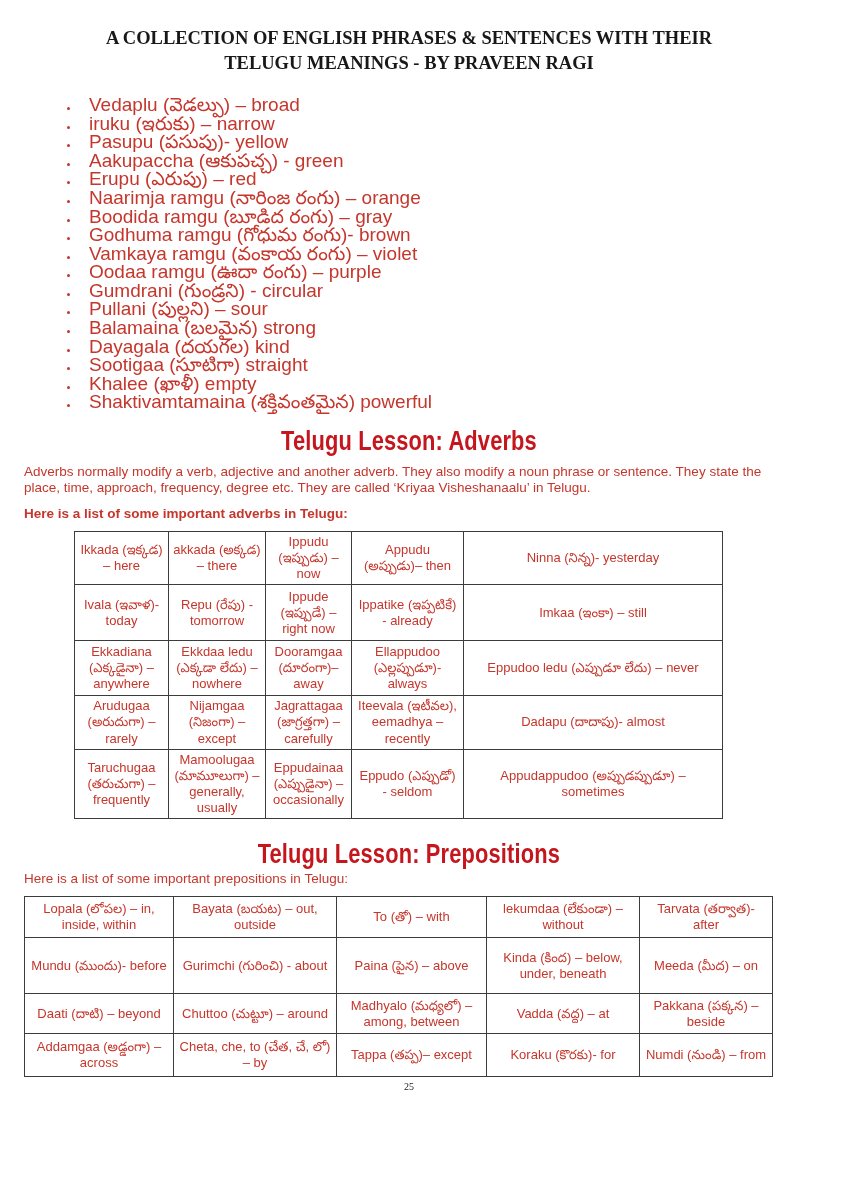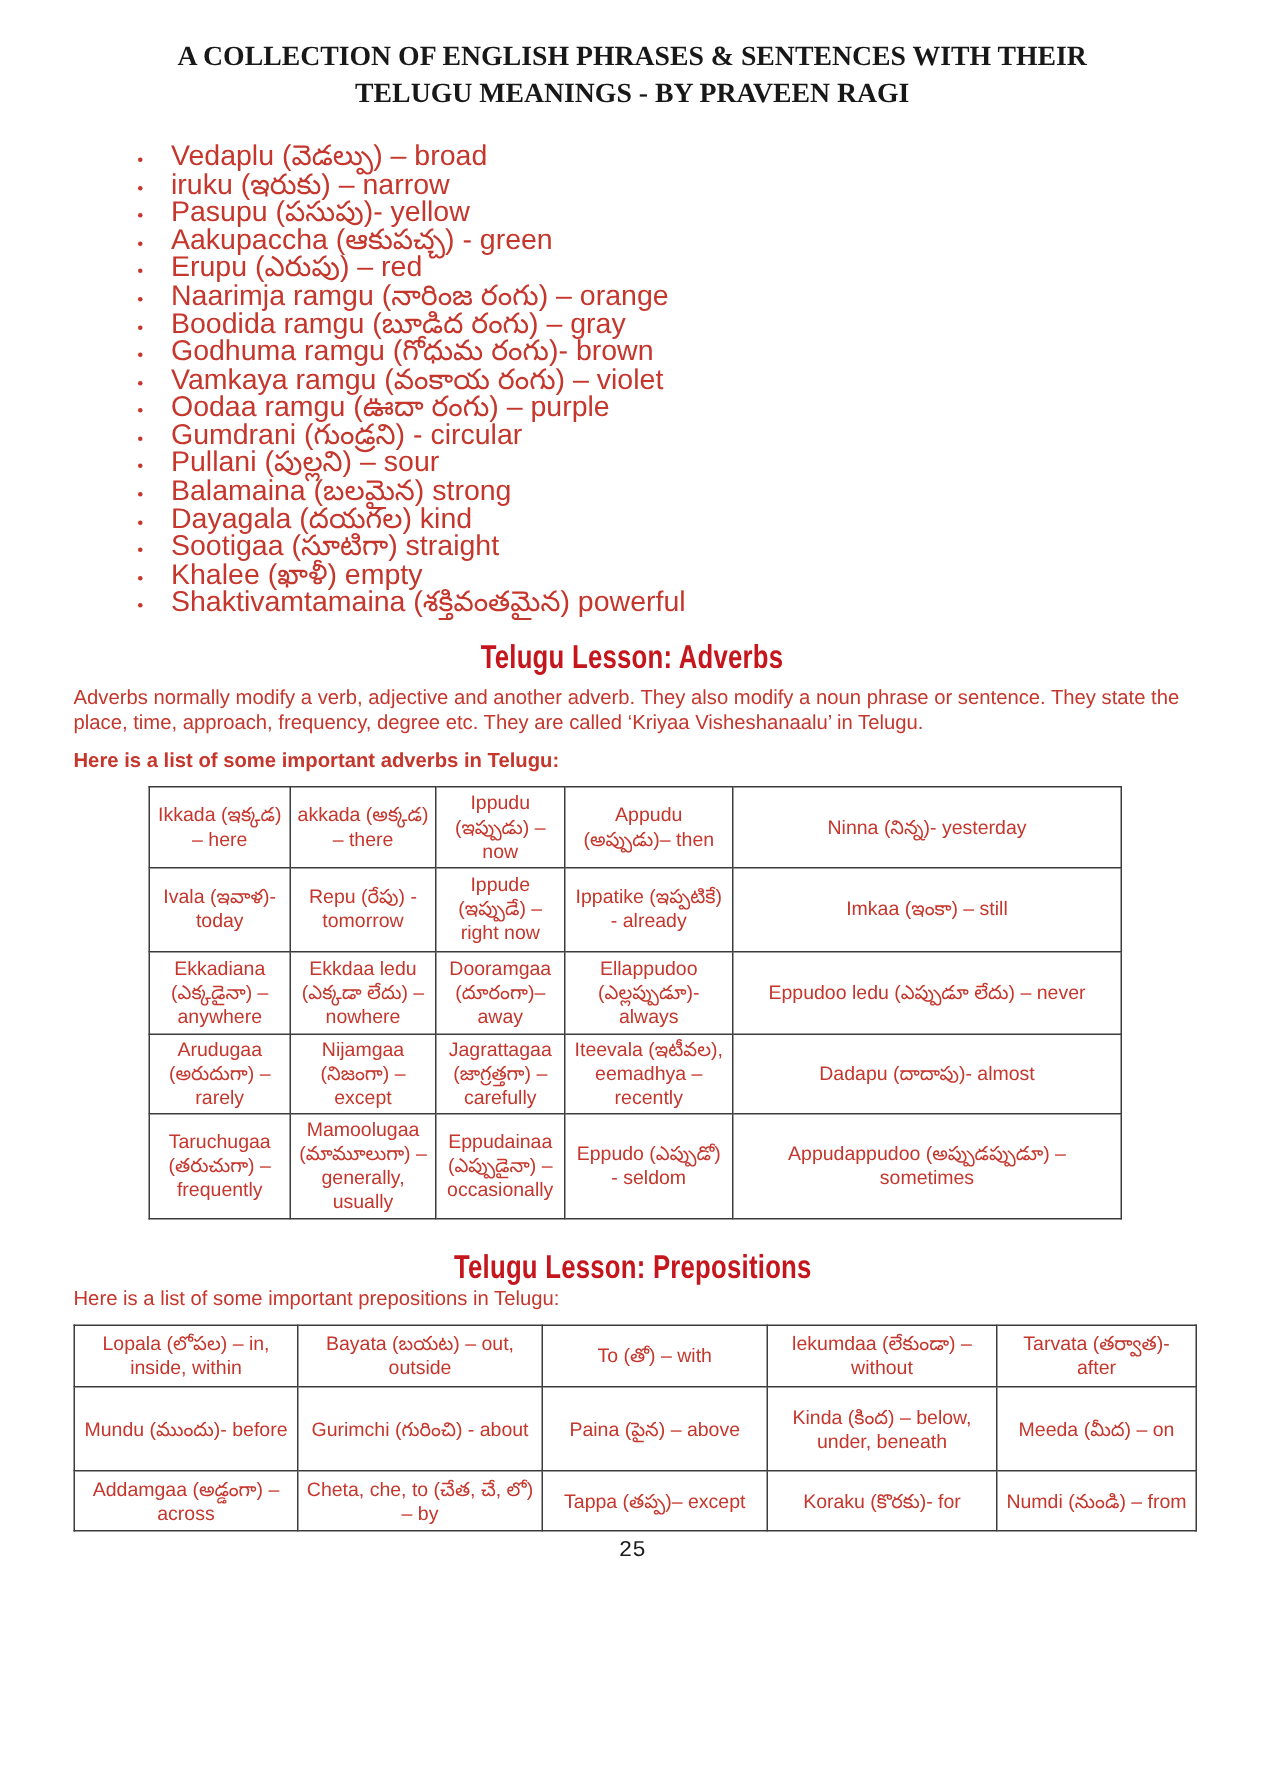--- a/index.html
+++ b/index.html
@@ -3,21 +3,21 @@
 <meta charset="utf-8">
 <style>
   html, body { margin: 0; padding: 0; background: #ffffff; }
   .page {
     position: relative;
     width: 841px;
     height: 1189px;
     margin: 0 auto;
     background: #ffffff;
     box-sizing: border-box;
-    padding: 26px 47px 0 49px;
+    padding: 26px 47px 0 24px;
     overflow: hidden;
     font-family: "Liberation Sans", "DejaVu Sans", sans-serif;
   }
   .doc-title {
     text-align: center;
     font-family: "Liberation Serif", "DejaVu Serif", serif;
     font-weight: bold;
     font-size: 18.5px;
     line-height: 1.35;
     color: #181818;
@@ -30,21 +30,21 @@
     font-size: 19px;
     line-height: 18.6px;
     list-style-type: disc;
   }
   .vocab-list li { padding-left: 9px; }
   .vocab-list li::marker { color: var(--body-red); font-size: 11px; }
   .section-heading {
     text-align: center;
     color: var(--heading-red);
     font-weight: bold;
-    font-size: 22px;
+    font-size: 28px;
     margin: 14px 0 0 0;
     line-height: 1.1;
   }
   .section-heading .condensed {
     display: inline-block;
     transform: scaleX(0.78);
     transform-origin: center;
     letter-spacing: 0.2px;
     white-space: nowrap;
   }
@@ -78,22 +78,22 @@
   #adverbs-table tr:nth-child(5) { height: 52px; }
   #adverbs-table tr:nth-child(6) { height: 69px; }
   #prepositions-table { margin: 9px 0 0 0; width: 748px; }
   #prepositions-table tr:nth-child(1) { height: 41px; }
   #prepositions-table tr:nth-child(2) { height: 56px; }
   #prepositions-table tr:nth-child(3) { height: 40px; }
   #prepositions-table tr:nth-child(4) { height: 43px; }
   .prepositions-heading { margin-top: 20px; }
   .page-number {
     text-align: center;
-    font-family: Liberation Mono, monospace;
-    font-size: 15px;
+    font-family: Liberation Serif, serif;
+    font-size: 10px;
     color: #1c1c1c;
     margin-top: 4px;
   }
 </style>
 </head>
 <body>
 
 <div class="page" style="--heading-red: #C4161C; --body-red: #C5362C; --table-border: #3C3C3C;">
 
   <h1 class="doc-title">
@@ -198,20 +198,27 @@
           <td>Tarvata  (తర్వాత)- after</td>
         </tr>
         <tr>
           <td>Mundu (ముందు)- before</td>
           <td>Gurimchi  (గురించి) - about</td>
           <td>Paina (పైన) – above</td>
           <td>Kinda  (కింద) – below, under, beneath</td>
           <td>Meeda   (మీద) – on</td>
         </tr>
         <tr>
+          <td>Daati  (దాటి) – beyond</td>
+          <td>Chuttoo   (చుట్టూ) – around</td>
+          <td>Madhyalo (మధ్యలో) – among, between</td>
+          <td>Vadda (వద్ద) – at</td>
+          <td>Pakkana (పక్కన) – beside</td>
+        </tr>
+        <tr>
           <td>Addamgaa (అడ్డంగా) – across</td>
           <td>Cheta, che, to (చేత, చే, లో) – by</td>
           <td>Tappa (తప్ప)– except</td>
           <td>Koraku (కొరకు)- for</td>
           <td>Numdi  (నుండి) – from</td>
         </tr>
       </tbody>
   </table>
 
   <div class="page-number">25</div>

